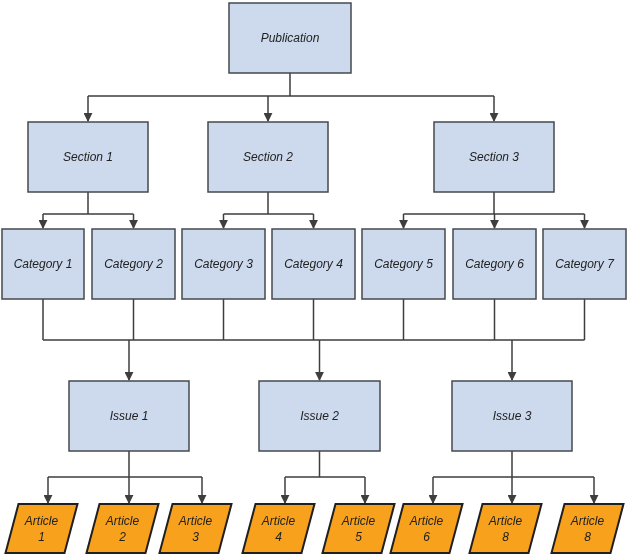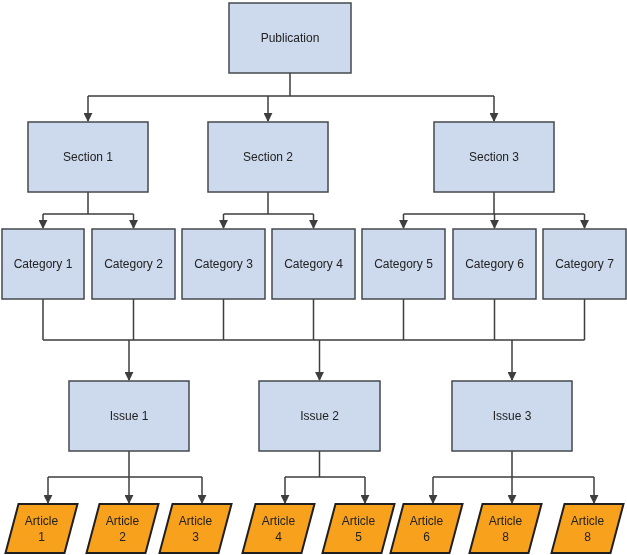--- a/index.html
+++ b/index.html
@@ -9,20 +9,21 @@
     width: 627px;
     height: 555px;
     overflow: hidden;
     font-family: "Liberation Sans", sans-serif;
   }
   #diagram-wrap {
     position: relative;
     width: 627px;
     height: 555px;
     background: #ffffff;
+    font-style: italic;
   }
   svg { display: block; }
   .node {
     fill: var(--node-fill, #cdd9ec);
     stroke: var(--node-stroke, #45494e);
     stroke-width: 1.5;
   }
   .article {
     fill: var(--article-fill, #f7a11c);
     stroke: var(--article-stroke, #1f1f1f);

